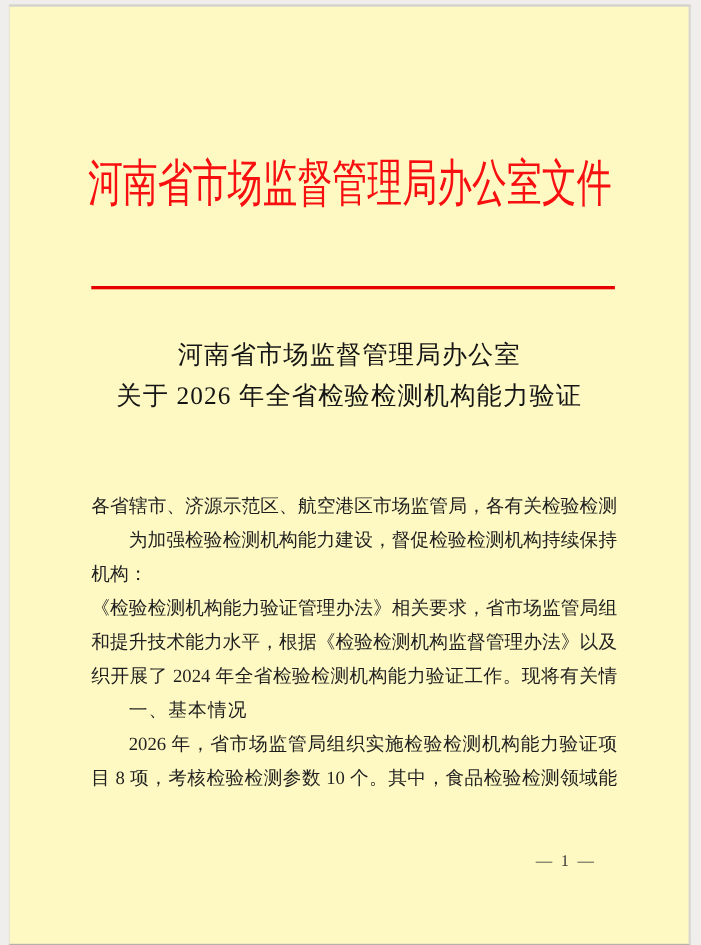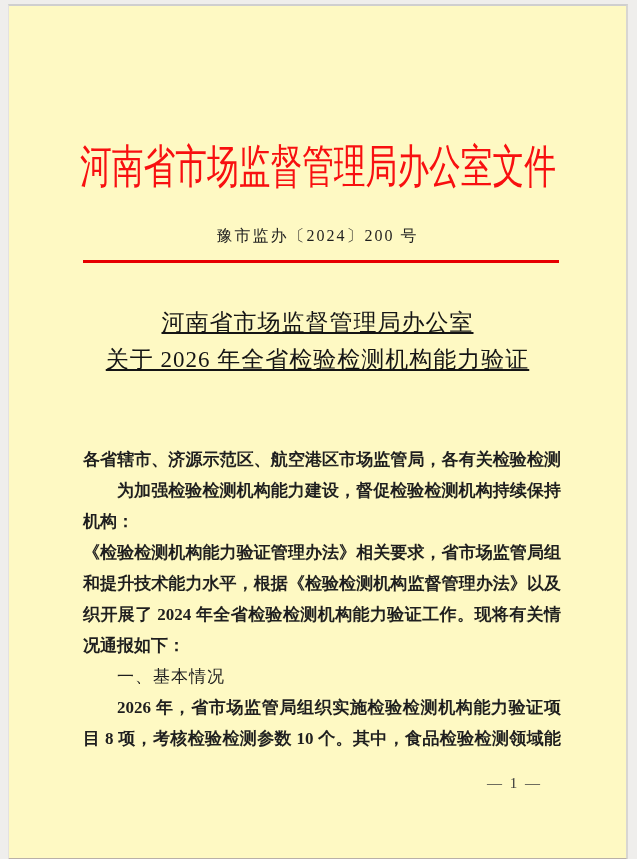--- a/index.html
+++ b/index.html
@@ -59,37 +59,35 @@
   
   .doc-title {
     position: absolute;
     top: 298px; left: 0;
     width: 100%;
     text-align: center;
     font-size: 23px;
     line-height: 37px;
     letter-spacing: 1px;
     color: #151515;
-    text-decoration: underline;
   }
   
   .doc-body {
     position: absolute;
     top: 438px; left: 74px;
     width: 478px;
     font-size: 17px;
     line-height: 31px;
     color: #1f1f1f;
   }
   .body-line {
     text-align: justify;
     text-align-last: left;
     text-justify: inter-character;
     white-space: nowrap;
-    font-weight: bold;
   }
   .body-line.fill { text-align-last: justify; white-space: normal; }
   .body-line.indent { padding-left: 34px; }
   .body-line.bold {
     font-weight: 400;
     font-family: "Liberation Sans", "DejaVu Sans", sans-serif;
     letter-spacing: 1px;
   }
   
   .page-number {
@@ -104,37 +102,35 @@
 </head>
 <body>
 
 <div class="scene">
   <div class="page">
 
     <div class="red-header" style="color: rgb(248, 16, 16);">
       <span class="stretch">河南省市场监督管理局办公室文件</span>
     </div>
 
-    <div class="doc-number">豫市监办〔2024〕200 号</div>
 
     <div class="red-rule" style="background: rgb(230, 0, 0);"></div>
 
     <div class="doc-title" id="title-lines">
         <div class="title-line">河南省市场监督管理局办公室</div>
         <div class="title-line">关于 2026 年全省检验检测机构能力验证</div>
       </div>
 
     <div class="doc-body" id="body-lines" style="color: rgb(31, 31, 31);">
         <div class="body-line fill">各省辖市、济源示范区、航空港区市场监管局，各有关检验检测</div>
         <div class="body-line indent fill">为加强检验检测机构能力建设，督促检验检测机构持续保持</div>
         <div class="body-line">机构：</div>
         <div class="body-line fill">《检验检测机构能力验证管理办法》相关要求，省市场监管局组</div>
         <div class="body-line fill">和提升技术能力水平，根据《检验检测机构监督管理办法》以及</div>
         <div class="body-line fill">织开展了 2024 年全省检验检测机构能力验证工作。现将有关情</div>
-        <div class="body-line">况通报如下：</div>
         <div class="body-line indent bold">一、基本情况</div>
         <div class="body-line indent fill">2026 年，省市场监管局组织实施检验检测机构能力验证项</div>
         <div class="body-line fill">目 8 项，考核检验检测参数 10 个。其中，食品检验检测领域能</div>
       </div>
 
     <div class="page-number">— 1 —</div>
 
   </div>
 </div>
 

